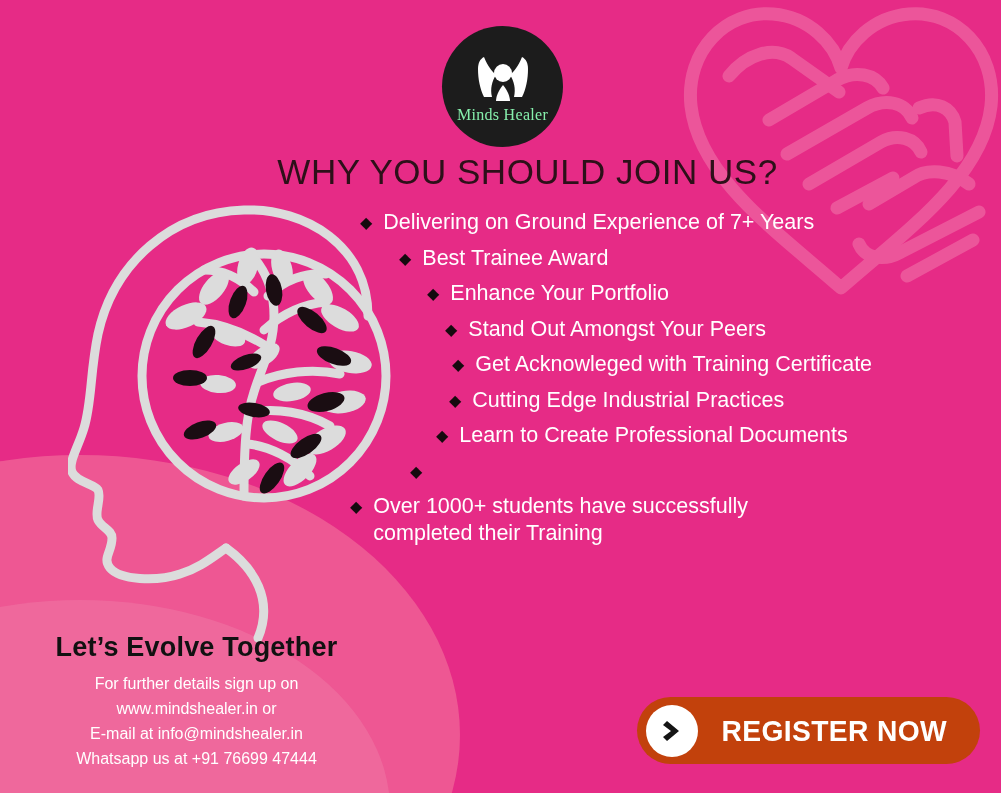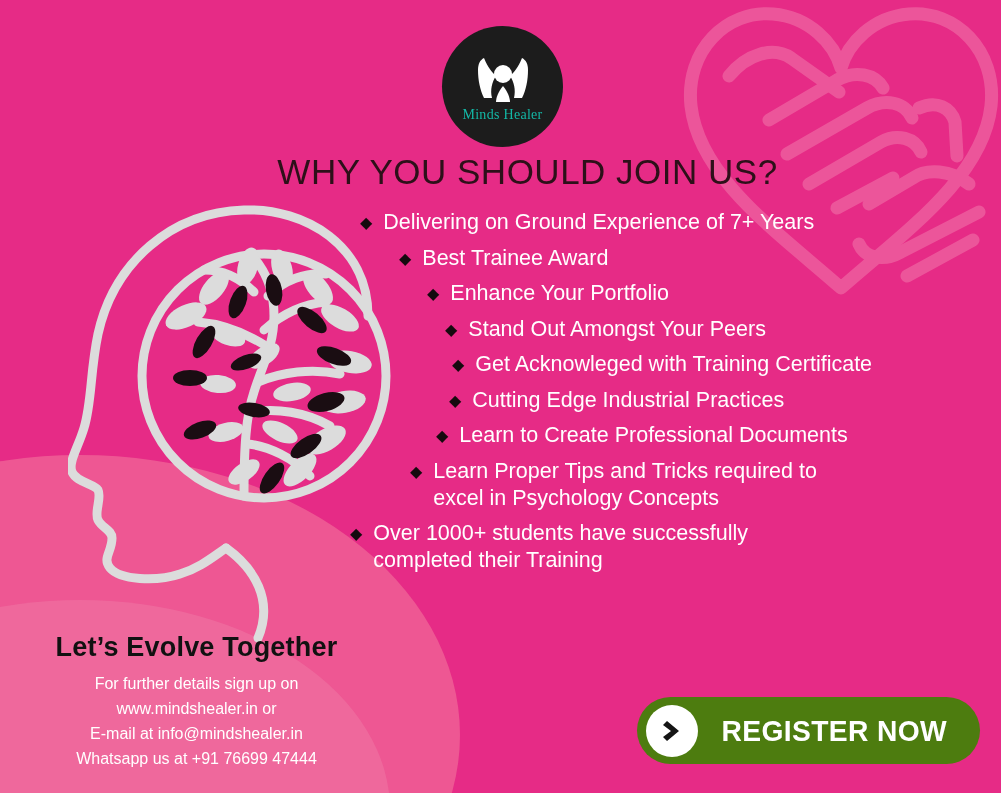--- a/index.html
+++ b/index.html
@@ -30,22 +30,22 @@
   #brain-head{ left:68px; top:196px; width:380px; height:450px;}
 
   
   #logo{
     position:absolute;left:442px;top:26px;width:121px;height:121px;
     border-radius:50%;background:#1c1c1c;
     display:flex;flex-direction:column;align-items:center;justify-content:center;
   }
   #logo-mark{width:62px;height:50px;display:block;margin-top:4px;}
   #logo-text{
-    color:#14b8a6;font-family:"Liberation Serif",serif;
-    font-size:14px;letter-spacing:.3px;margin-top:3px;
+    color:#86efac;font-family:"Liberation Serif",serif;
+    font-size:16px;letter-spacing:.3px;margin-top:3px;
   }
 
   
   #headline{
     position:absolute;left:0;top:152px;width:1005px;text-align:center;
     color:#2d1019;font-size:35px;letter-spacing:.5px;font-weight:300;padding-left:25px;
   }
 
   
   #bullets{
@@ -67,21 +67,21 @@
     color:#111111;font-size:27px;font-weight:bold;letter-spacing:.2px;
     margin:0 0 8px 0;
   }
   .contact-line{
     color:#ffffff;font-size:16px;font-weight:300;line-height:25px;
   }
 
   
   #register{
     position:absolute;left:637px;top:697px;width:343px;height:67px;
-    background:#4d7c0f;border-radius:34px;
+    background:#c2410c;border-radius:34px;
     display:flex;align-items:center;cursor:pointer;
   }
   #register-arrow{
     flex:0 0 auto;width:52px;height:52px;margin-left:9px;border-radius:50%;
     background:#ffffff;display:flex;align-items:center;justify-content:center;
   }
   #register-label{
     flex:1 1 auto;text-align:center;color:#ffffff;
     font-size:30px;font-weight:bold;letter-spacing:.4px;
     transform:scaleX(.94);padding-right:10px;
@@ -205,22 +205,20 @@
       <div class="bullet" style="padding-left: 449px;">
         <span class="dia">◆</span>
         <span class="txt">Cutting Edge Industrial Practices</span>
       </div>
       <div class="bullet" style="padding-left: 436px;">
         <span class="dia">◆</span>
         <span class="txt">Learn to Create Professional Documents</span>
       </div>
       <div class="bullet" style="padding-left: 410px;">
         <span class="dia">◆</span>
-        <span class="txt">Learn Proper Tips and Tricks required to
-excel in Psychology Concepts</span>
       </div>
       <div class="bullet" style="padding-left: 350px;">
         <span class="dia">◆</span>
         <span class="txt">Over 1000+ students have successfully
 completed their Training</span>
       </div>
     </div>
 
   <div id="contact">
     <div id="tagline">Let’s Evolve Together</div>

